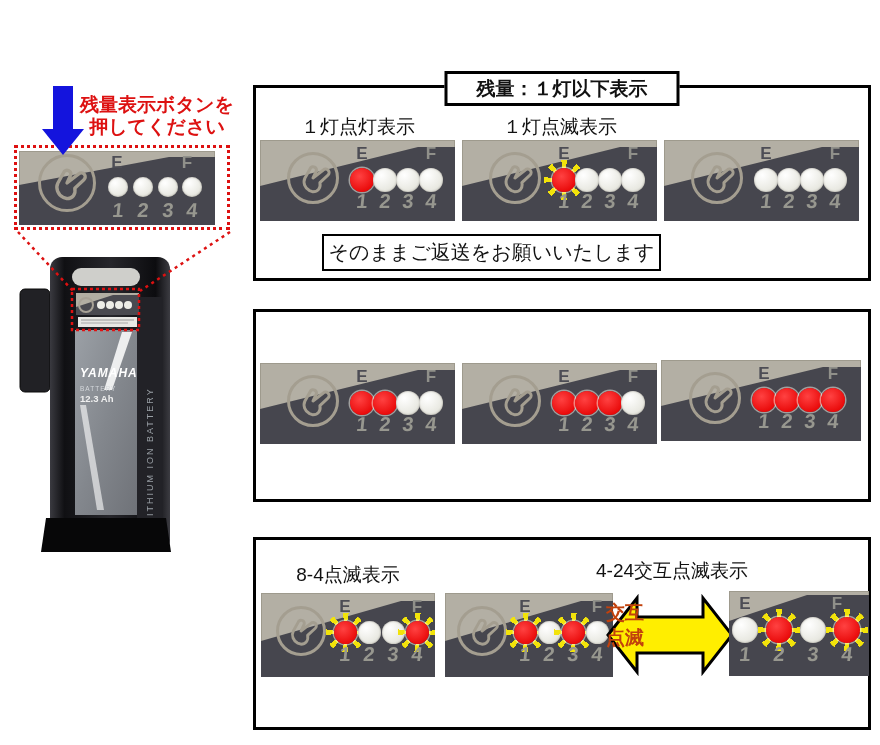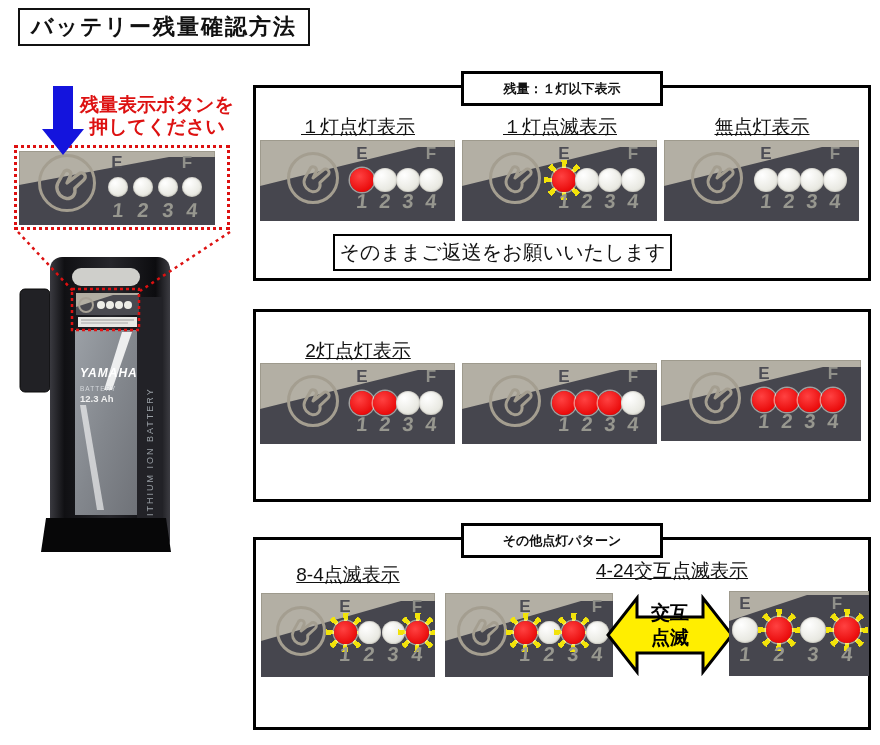--- a/index.html
+++ b/index.html
@@ -36,35 +36,34 @@
   .led.blink .rays{display:block;}
   .led .bulb{position:absolute;inset:0;border-radius:50%;display:block;
      background:radial-gradient(circle at 35% 30%,#ffffff,#e9e9e2 65%,#d2d2c9);
      box-shadow:inset 0 0 2px #99968c;}
   .led.on .bulb,.led.blink .bulb{background:radial-gradient(circle at 40% 35%,#ff4242,#ea0c0c 70%,#cf0505);
      box-shadow:0 0 0 1.5px rgba(250,250,240,.5);}
   .num{position:absolute;width:22px;text-align:center;font-size:20px;font-weight:bold;color:#97978f;transform:skewX(-6deg);}
 
   
   .sec{position:absolute;left:253px;width:618px;border:3px solid #000;background:#fff;}
-  .sec-header{position:absolute;left:50%;top:-17px;transform:translateX(-50%);width:202px;height:35px;
+  .sec-header{position:absolute;left:50%;top:-17px;transform:translateX(-50%);width:235px;height:35px;
               background:#fff;border:3px solid #000;display:flex;align-items:center;justify-content:center;
-              font-size:13px;font-weight:600;white-space:nowrap;}
-  .p-label{position:absolute;text-align:center;font-size:19px;font-weight:500;white-space:nowrap;text-decoration:underline;}
+              font-size:19px;font-weight:600;white-space:nowrap;}
+  .p-label{position:absolute;text-align:center;font-size:19px;font-weight:500;white-space:nowrap;}
   .msg-box{position:absolute;border:2px solid #000;display:flex;align-items:center;justify-content:center;
            font-weight:500;white-space:nowrap;}
   .dbl-arrow{position:absolute;}
-  .arrow-text{position:absolute;width:100%;text-align:center;font-size:19px;font-weight:bold;color:#000000;line-height:1;}
+  .arrow-text{position:absolute;width:100%;text-align:left;font-size:19px;font-weight:bold;color:#c2410c;line-height:1;}
 </style>
 </head>
 <body>
 
 <div id="canvas" data-name="instruction-sheet">
 
-  <div class="title-box" data-name="page-title">バッテリー残量確認方法</div>
 
   <div class="red-line" style="left:72px;top:114px;" data-name="press-button-instruction-line2">押してください</div>
   <div class="red-line" style="left:72px;top:92px;" data-name="press-button-instruction-line1">残量表示ボタンを</div>
   <div class="arrow-shaft" data-name="blue-down-arrow-icon"></div>
   <div class="arrow-head" data-name="blue-down-arrow-tip-icon"></div>
 
   <div class="dotted-box" data-name="magnified-indicator-outline"></div>
   <div class="panel" data-name="indicator-panel-magnified" style="left:19px;top:151px;width:196px;height:74px;z-index:5;">
       <svg class="slope" viewBox="0 0 196 74" preserveAspectRatio="none" data-name="panel-slope">
         <polygon points="0,34 150,6 196,6 196,74 0,74" fill="#46464e"></polygon>
@@ -134,21 +133,20 @@
     <rect x="60" y="62" width="59" height="10" fill="#e8e8e4" data-name="battery-sticker"></rect>
     <line x1="63" y1="65" x2="116" y2="65" stroke="#999" stroke-width="1"></line>
     <line x1="63" y1="68" x2="110" y2="68" stroke="#aaa" stroke-width="1"></line>
     <rect x="54" y="34" width="67" height="41" fill="none" stroke="#e01010" stroke-width="2.5" stroke-dasharray="3 3" data-name="battery-indicator-outline"></rect>
   </svg>
 
   <div class="sec" style="top:85px;height:196px;" data-name="section-one-light-or-less">
     <div class="sec-header" data-name="section1-header">残量：１灯以下表示</div>
     <div class="p-label" style="left:22px;top:26px;width:160px;" data-name="panel-label">１灯点灯表示</div>
     <div class="p-label" style="left:224px;top:26px;width:160px;" data-name="panel-label">１灯点滅表示</div>
-    <div class="p-label" style="left:426px;top:26px;width:160px;" data-name="panel-label">無点灯表示</div>
     <div class="panel" data-name="indicator-panel-1-lit" style="left:4px;top:52px;width:195px;height:81px;">
         <svg class="slope" viewBox="0 0 195 81" preserveAspectRatio="none" data-name="panel-slope">
           <polygon points="0,46 158,7 195,7 195,81 0,81" fill="#46464e"></polygon>
         </svg>
         <span class="pbtn" data-name="level-check-hand-button-icon" style="left:27px;top:12px;width:52px;height:52px;"><svg viewBox="0 0 40 40">
             <path d="M17 31 C13 29 11 24 13 20 L18 11 A3 3 0 0 1 23 13.5 L20 20 L29 13 A3 3 0 0 1 33 17.5 L26 24 C27 29 24 32 20 32 Z" fill="none" stroke="#a49e90" stroke-width="2.6" stroke-linejoin="round"></path>
           </svg></span>
         <span class="ef e" style="left:92px;top:4px;" data-name="empty-label">E</span>
         <span class="ef f" style="left:161px;top:4px;" data-name="full-label">F</span>
         <span class="led on" data-name="led-1" style="left:90px;top:28px;width:24px;height:24px;">
@@ -214,25 +212,24 @@
         <span class="num" data-name="led-number" style="left:114px;top:50px;">2</span>
         <span class="led off" data-name="led-3" style="left:136px;top:28px;width:24px;height:24px;">
           <i class="bulb" data-name="led-bulb"></i>
         </span>
         <span class="num" data-name="led-number" style="left:137px;top:50px;">3</span>
         <span class="led off" data-name="led-4" style="left:159px;top:28px;width:24px;height:24px;">
           <i class="bulb" data-name="led-bulb"></i>
         </span>
         <span class="num" data-name="led-number" style="left:160px;top:50px;">4</span>
       </div>
-    <div class="msg-box" style="left:77px;top:146px;width:339px;height:37px;font-size:20px;" data-name="section1-message">そのままご返送をお願いいたします</div>
+    <div class="msg-box" style="left:66px;top:146px;width:339px;height:37px;font-size:20px;" data-name="section1-message">そのままご返送をお願いいたします</div>
   </div>
 
   <div class="sec" style="top:309px;height:193px;" data-name="section-two-lights-or-more">
-    <div class="p-label" style="left:22px;top:26px;width:160px;" data-name="panel-label">2灯点灯表示</div>
     <div class="p-label" style="left:216px;top:26px;width:160px;margin-top:40px;" data-name="panel-label">3灯点灯表示</div>
     <div class="panel" data-name="indicator-panel-2-lit" style="left:4px;top:51px;width:195px;height:81px;">
         <svg class="slope" viewBox="0 0 195 81" preserveAspectRatio="none" data-name="panel-slope">
           <polygon points="0,46 158,7 195,7 195,81 0,81" fill="#46464e"></polygon>
         </svg>
         <span class="pbtn" data-name="level-check-hand-button-icon" style="left:27px;top:12px;width:52px;height:52px;"><svg viewBox="0 0 40 40">
             <path d="M17 31 C13 29 11 24 13 20 L18 11 A3 3 0 0 1 23 13.5 L20 20 L29 13 A3 3 0 0 1 33 17.5 L26 24 C27 29 24 32 20 32 Z" fill="none" stroke="#a49e90" stroke-width="2.6" stroke-linejoin="round"></path>
           </svg></span>
         <span class="ef e" style="left:92px;top:4px;" data-name="empty-label">E</span>
         <span class="ef f" style="left:161px;top:4px;" data-name="full-label">F</span>
@@ -301,21 +298,20 @@
         </span>
         <span class="num" data-name="led-number" style="left:138px;top:50px;">3</span>
         <span class="led on" data-name="led-4" style="left:160px;top:28px;width:24px;height:24px;">
           <i class="bulb" data-name="led-bulb"></i>
         </span>
         <span class="num" data-name="led-number" style="left:161px;top:50px;">4</span>
       </div>
   </div>
 
   <div class="sec" style="top:537px;height:193px;" data-name="section-other-patterns">
-    <div class="sec-header" data-name="section3-header">その他点灯パターン</div>
     <div class="p-label" style="left:5px;top:22px;width:174px;" data-name="panel-label">8-4点滅表示</div>
     <div class="p-label" style="left:306px;top:18px;width:220px;" data-name="panel-label">4-24交互点滅表示</div>
     <div class="panel" data-name="indicator-panel-1-4-blink" style="left:5px;top:53px;width:174px;height:84px;">
         <svg class="slope" viewBox="0 0 174 84" preserveAspectRatio="none" data-name="panel-slope">
           <polygon points="0,48 140,8 174,8 174,84 0,84" fill="#46464e"></polygon>
         </svg>
         <span class="pbtn" data-name="level-check-hand-button-icon" style="left:15px;top:13px;width:50px;height:50px;"><svg viewBox="0 0 40 40">
             <path d="M17 31 C13 29 11 24 13 20 L18 11 A3 3 0 0 1 23 13.5 L20 20 L29 13 A3 3 0 0 1 33 17.5 L26 24 C27 29 24 32 20 32 Z" fill="none" stroke="#a49e90" stroke-width="2.6" stroke-linejoin="round"></path>
           </svg></span>
         <span class="ef e" style="left:74px;top:4px;" data-name="empty-label">E</span>

